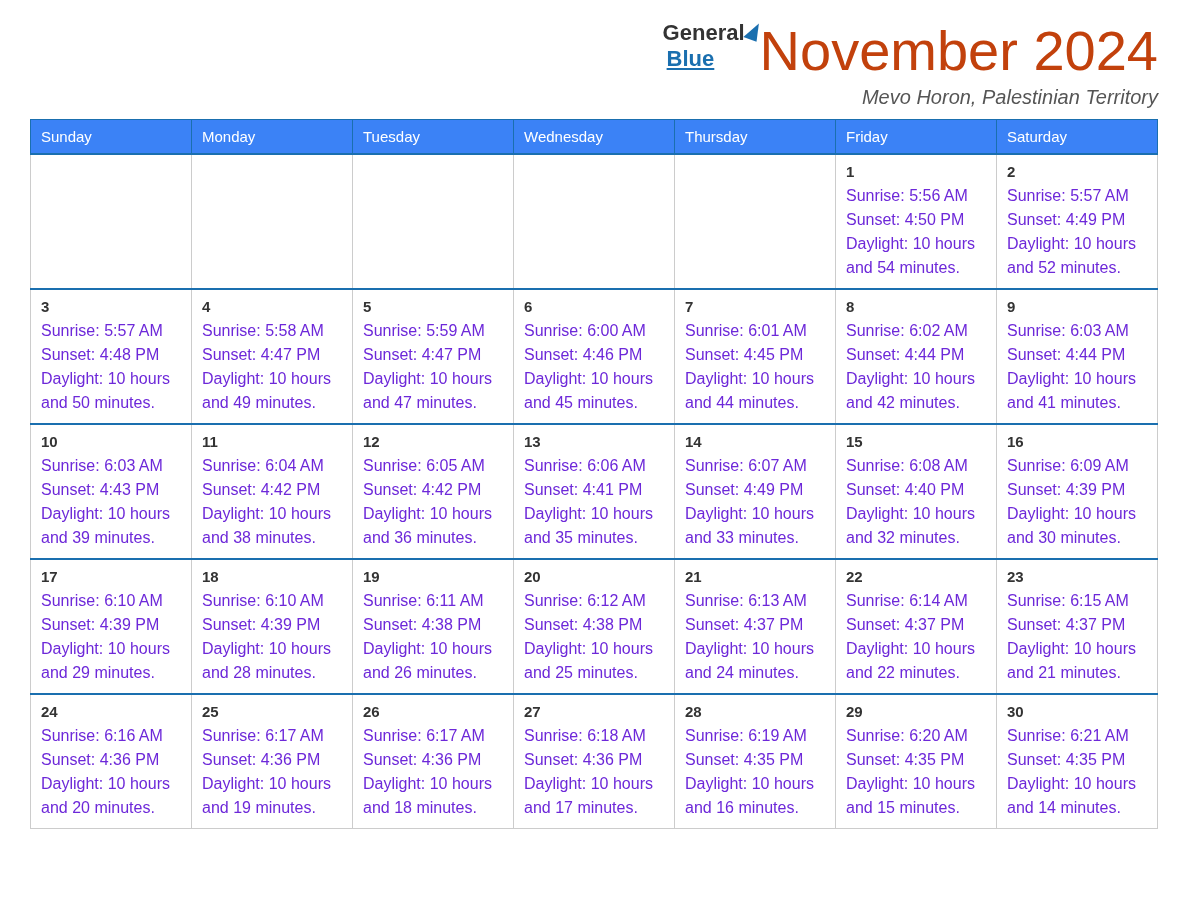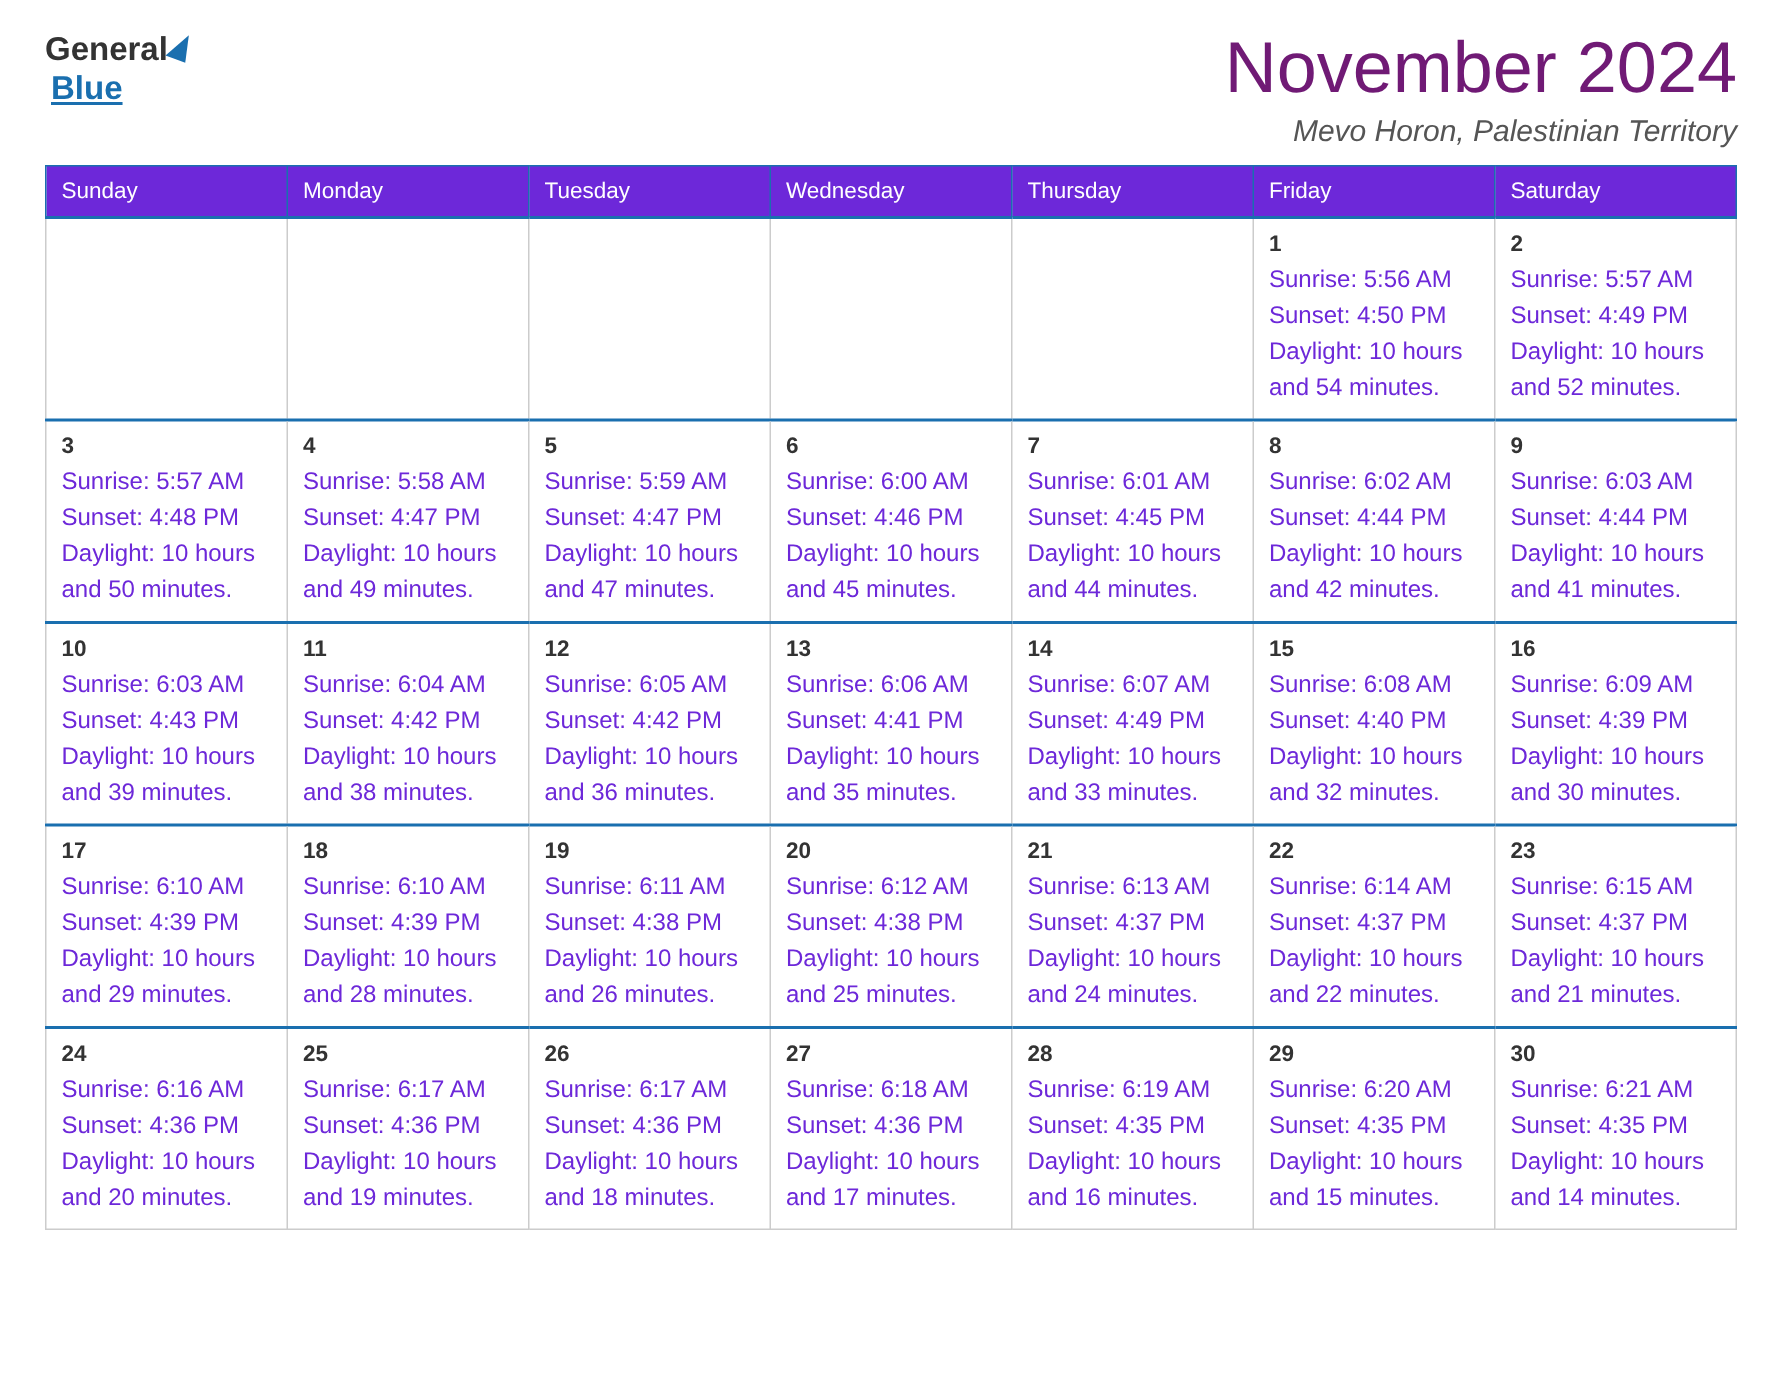--- a/index.html
+++ b/index.html
@@ -6,21 +6,21 @@
     body {
       font-family: Arial, sans-serif;
       background: #fff;
       color: #333;
       width: 1188px;
       min-height: 918px;
       padding: 20px 30px;
     }
     .header-area {
       display: flex;
-      justify-content: space-between;
+      justify-content: flex-end;
       align-items: flex-start;
       margin-bottom: 10px;
     }
     .logo-block {
       display: flex;
       flex-direction: column;
       align-items: flex-start;
     }
     .logo-top-row {
       display: flex;
@@ -48,38 +48,38 @@
       color: #1a6faf;
       font-size: 22px;
       font-weight: bold;
       padding-left: 4px;
       text-decoration: underline;
     }
     .title-area {
       text-align: right;
     }
     .main-title {
-      font-size: 48px;
+      font-size: 56px;
       font-weight: normal;
-      color: #701a75;
+      color: #c2410c;
       line-height: 1.1;
     }
     .subtitle {
       font-size: 20px;
       color: #555;
       margin-top: 4px;
       font-style: italic;
     }
     .calendar {
       width: 100%;
       border-collapse: collapse;
       margin-top: 10px;
     }
     .calendar th {
-      background-color: #6d28d9;
+      background-color: #3b82f6;
       color: #fff;
       padding: 8px 10px;
       font-size: 15px;
       font-weight: normal;
       text-align: left;
       border: 1px solid #1a6faf;
     }
     .calendar td {
       vertical-align: top;
       padding: 8px 10px;

